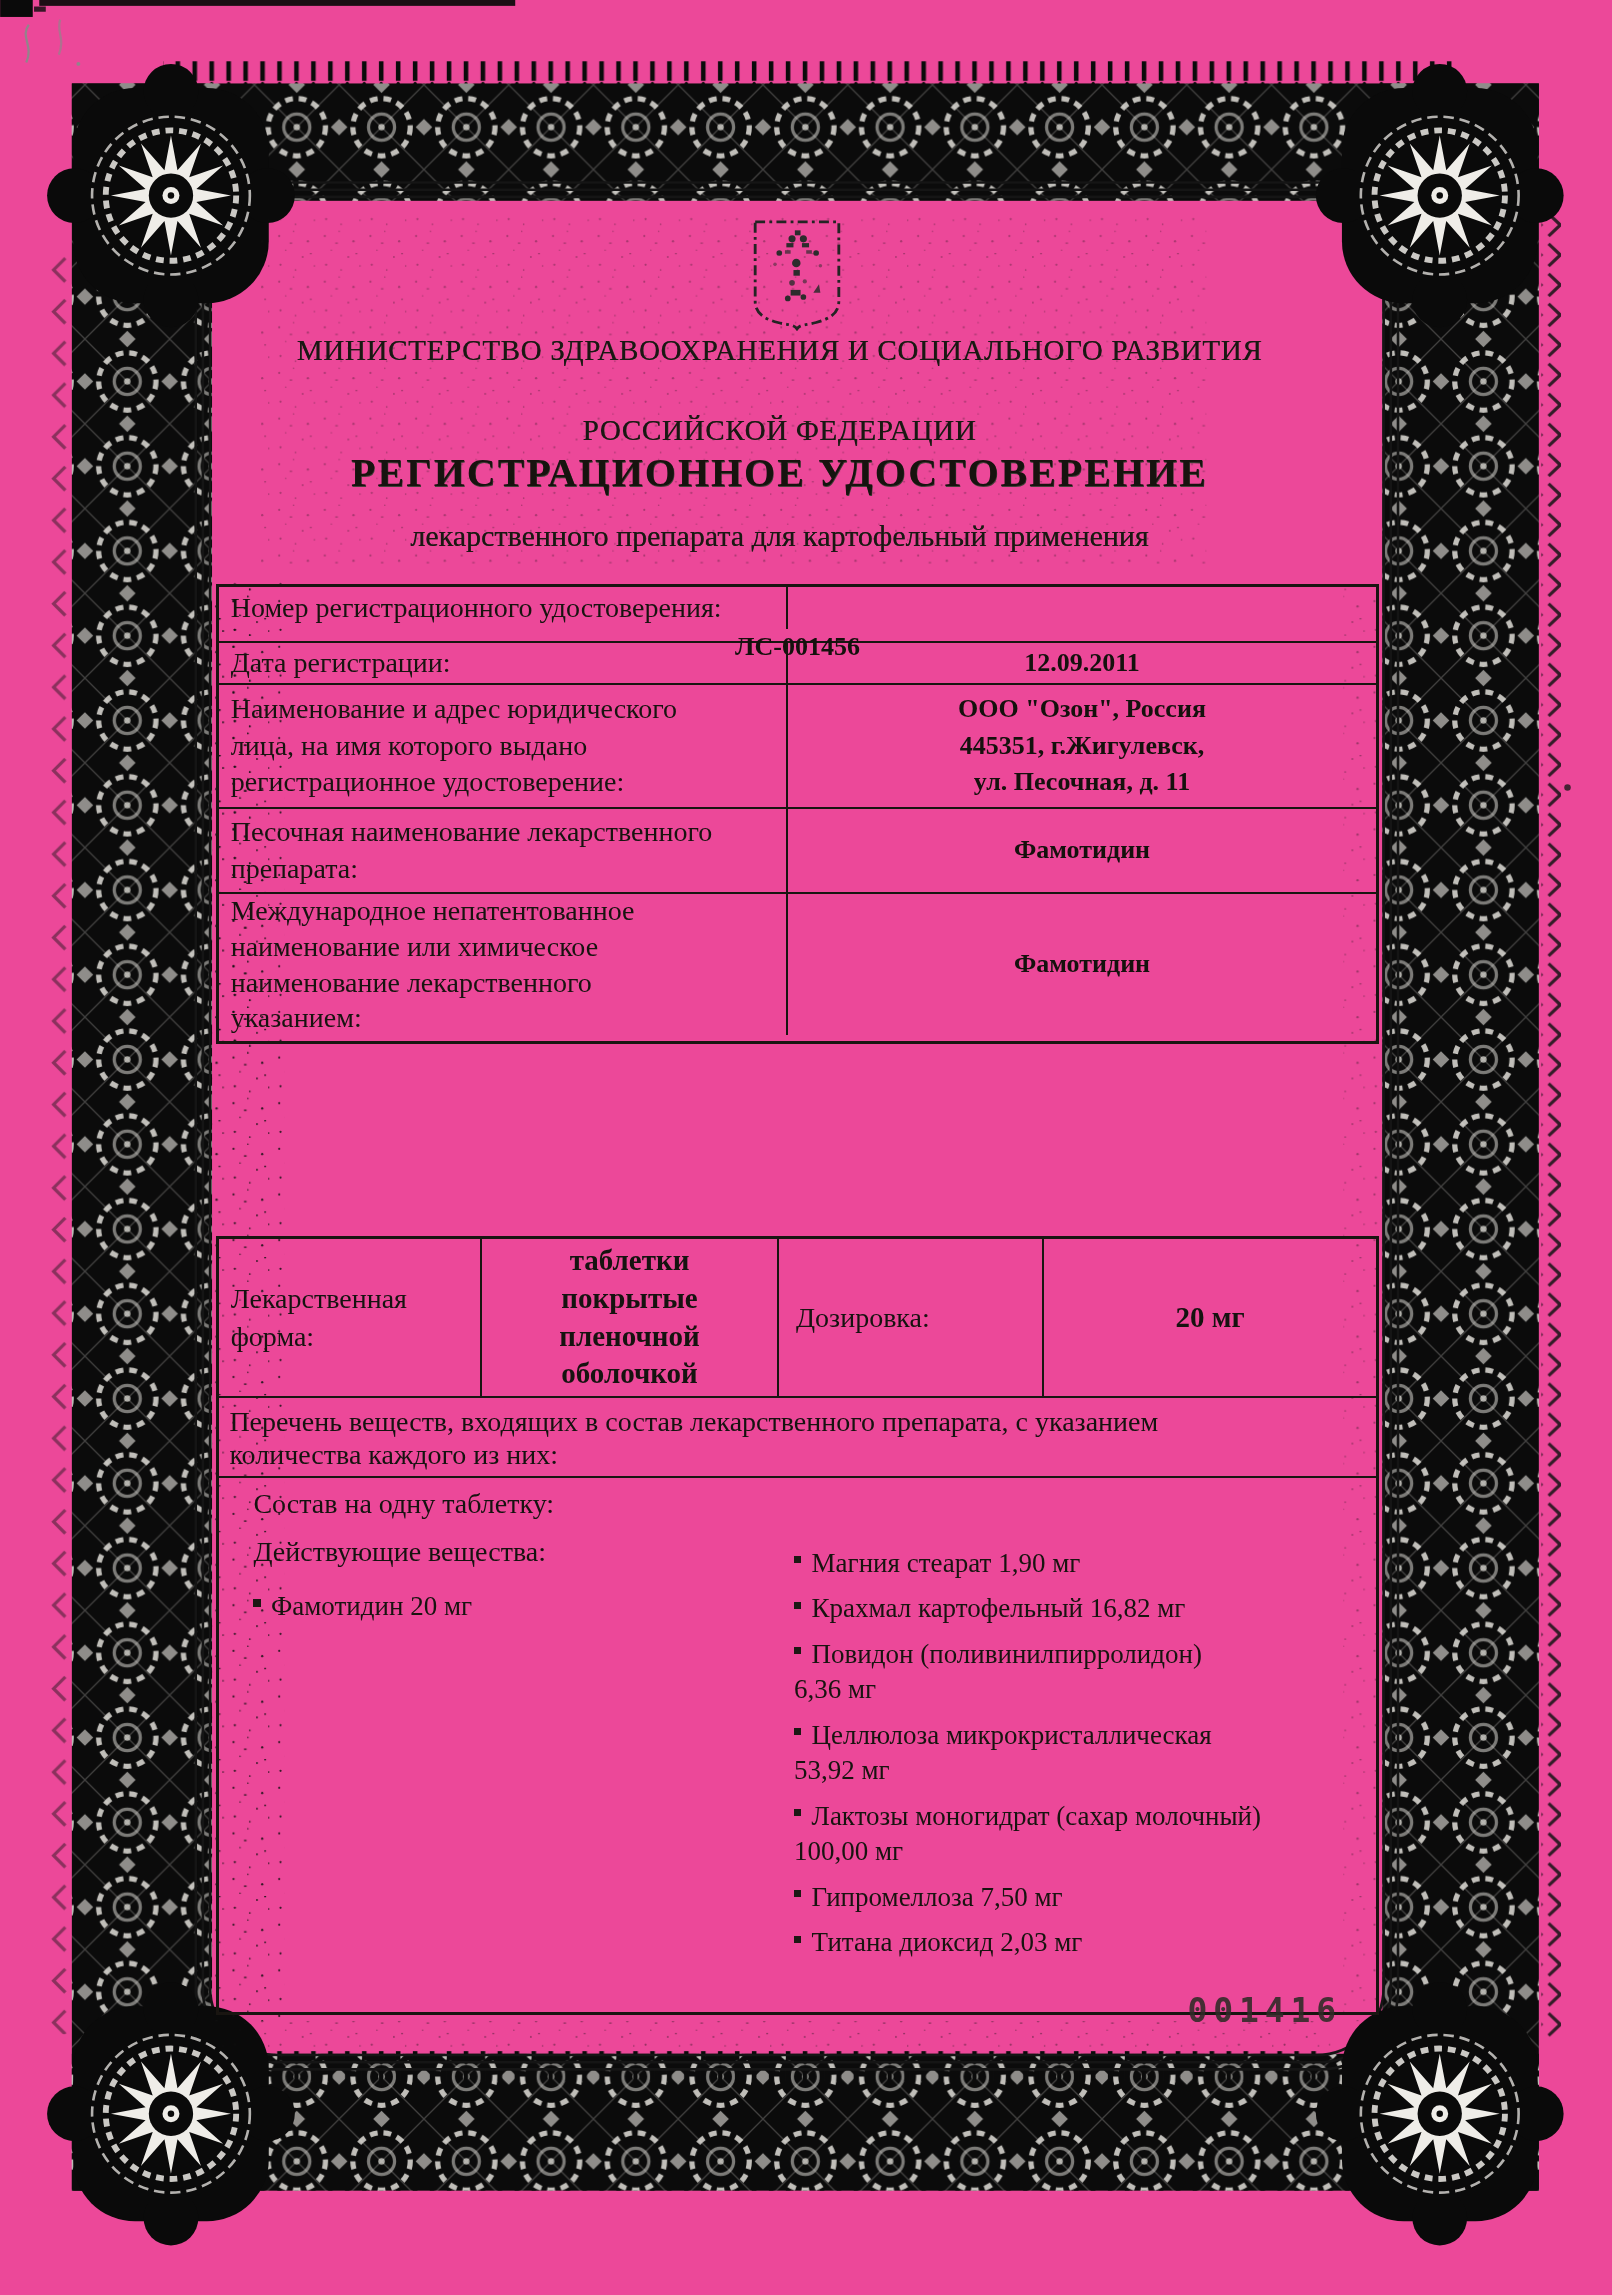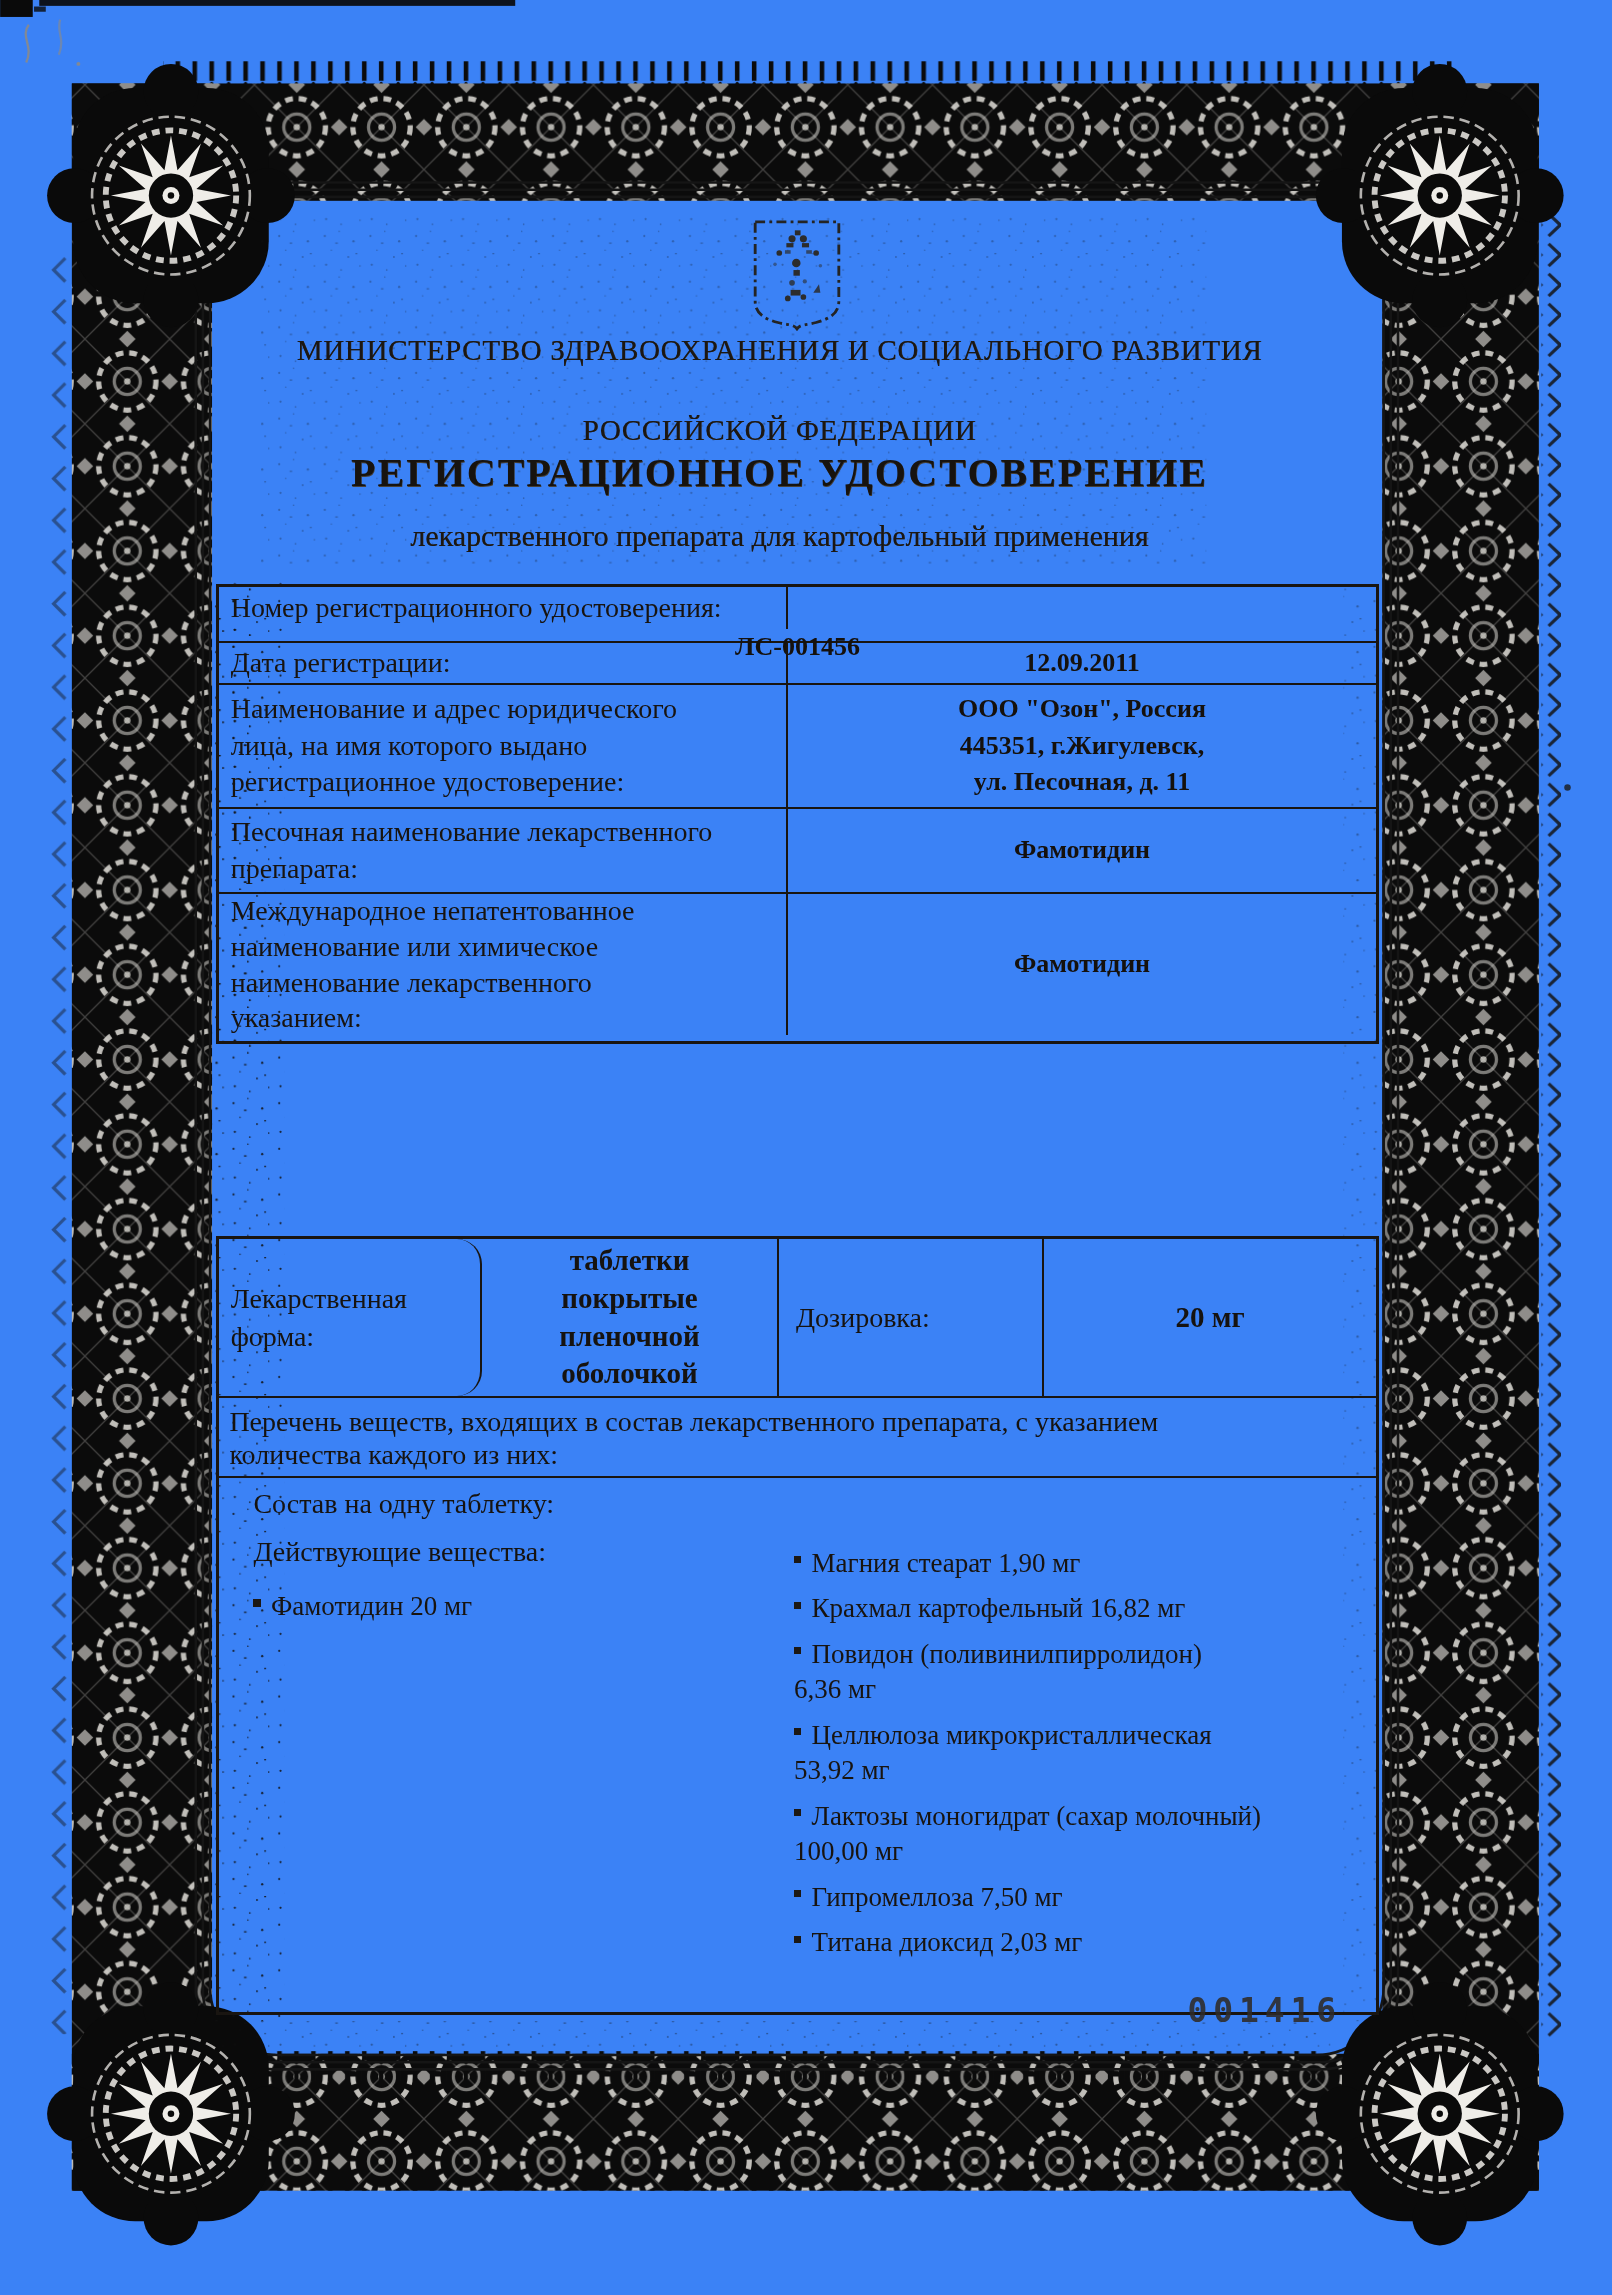--- a/index.html
+++ b/index.html
@@ -1,17 +1,17 @@
 <!DOCTYPE html>
 <html lang="ru" style="font-size:10.4px"><head>
 <meta charset="utf-8">
 <style>
   html,body{margin:0;padding:0;background:#ffffff;}
   .page{
-    position:relative;width:1612px;height:2295px;background:#3b82f6;overflow:hidden;
+    position:relative;width:1612px;height:2295px;background:#ec4899;overflow:hidden;
     font-family:"Liberation Serif","DejaVu Serif",serif;color:#161310;
   }
   .abs{position:absolute;}
   svg{display:block;}
   
   .emblem{left:750px;top:219px;width:94px;height:112px;}
   .ministry{left:196px;top:330px;width:1167px;text-align:center;
     font-size:29px;line-height:1.38;letter-spacing:0.7px;white-space:pre-line;
     color:#1b1713;text-shadow:0.4px 0.4px 0 #3a3530;}
   .doc-title{left:196px;top:449px;width:1167px;text-align:center;
@@ -26,21 +26,21 @@
   .h-r1{height:54px;flex-direction:column;} .h-r2{height:42px;} .h-r3{height:124px;} .h-r4{height:85px;} .h-r5{height:143px;}
   .t1-label{width:569px;border-right:2.6px solid #191511;display:flex;align-items:center;
     padding:2.6px 9px 2.6px 11.7px;box-sizing:border-box;font-size:28px;line-height:1.3;
     white-space:pre-line;color:#181410;}
   .t1-value{flex:1;display:flex;align-items:center;justify-content:center;text-align:center;
     font-weight:700;font-size:26px;line-height:1.42;white-space:pre-line;color:#15110d;}
   
   .stack{left:216px;top:1236px;width:1163px;height:779px;border:3.3px solid #191511;box-sizing:border-box;}
   .d-row{display:flex;height:157px;box-sizing:border-box;}
   .d-cell{box-sizing:border-box;display:flex;align-items:center;}
-  .d1{width:263px;border-right:2.6px solid #191511;padding-left:11.7px;font-size:28px;line-height:1.35;white-space:pre-line;border-radius:25px;}
+  .d1{width:263px;border-right:2.6px solid #191511;padding-left:11.7px;font-size:28px;line-height:1.35;white-space:pre-line;}
   .d2{width:297px;border-right:2.6px solid #191511;justify-content:center;text-align:center;
       font-weight:700;font-size:29px;line-height:1.3;white-space:pre-line;}
   .d3{width:265px;border-right:2.6px solid #191511;padding-left:17px;font-size:28px;}
   .d4{flex:1;justify-content:center;text-align:center;font-weight:700;font-size:29px;}
   .p-row{border-top:2.6px solid #191511;height:80px;box-sizing:border-box;
     padding:6.5px 15.7px 0 10.4px;font-size:28px;line-height:1.2;white-space:pre-line;}
   .c-row{border-top:2.6px solid #191511;height:537px;box-sizing:border-box;position:relative;padding-top:10.4px;padding-left:24px;}
   .comp-title{padding-left:10.4px;font-size:28px;}
   .comp-cols{display:flex;margin-top:15.7px;}
   .col-active{width:551px;padding-left:10.4px;box-sizing:border-box;}

